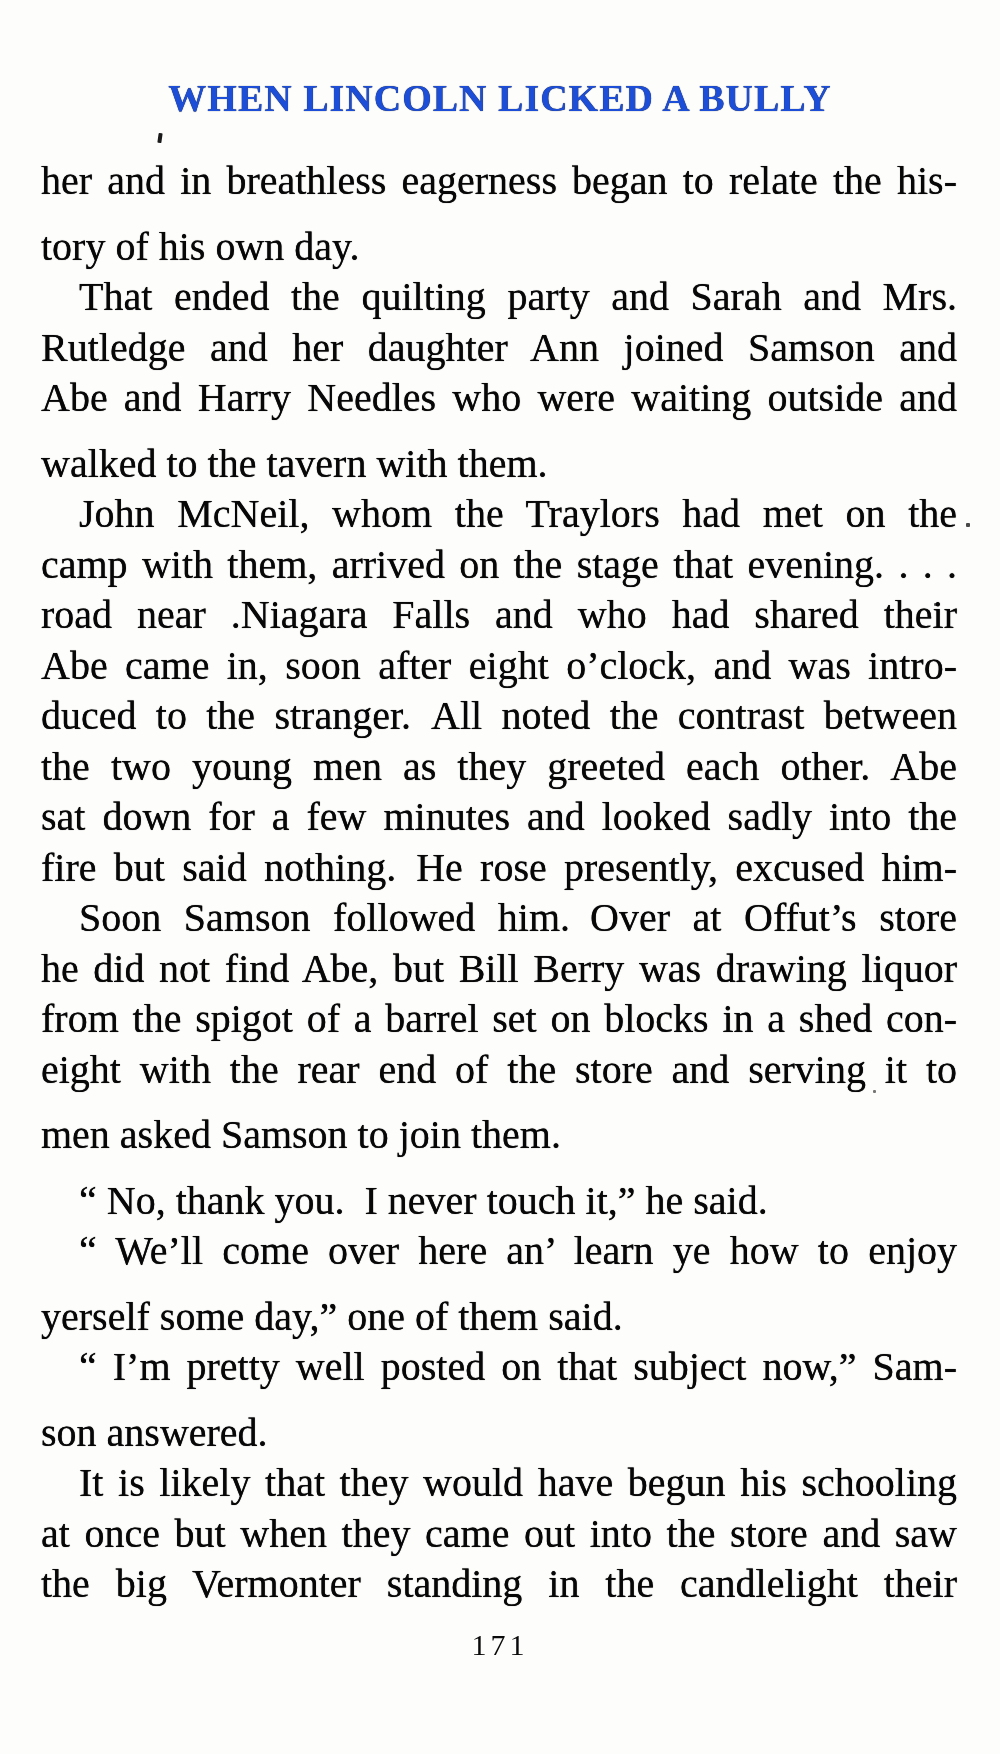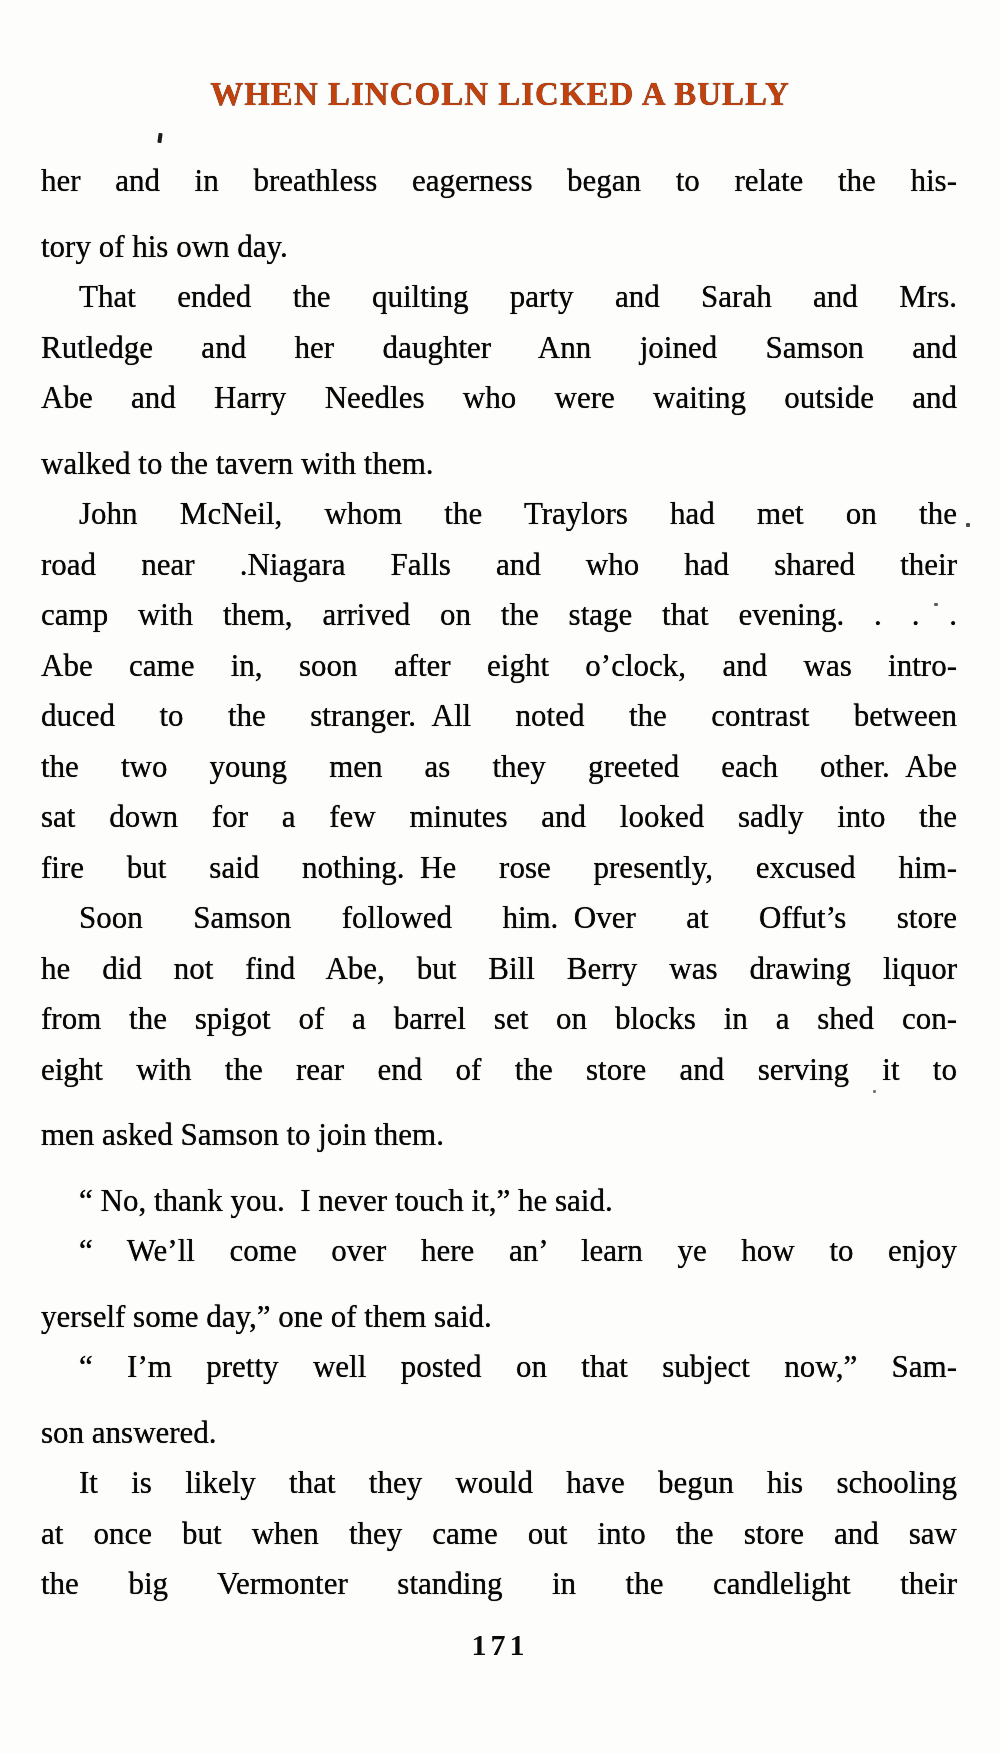--- a/index.html
+++ b/index.html
@@ -15,33 +15,33 @@
     overflow: hidden;
     font-family: "Liberation Serif", "DejaVu Serif", serif;
     color: #070707;
   }
   .page-heading {
     position: absolute;
     top: 76px;
     left: 0;
     width: 1000px;
     text-align: center;
-    font-size: 33px;
+    font-size: 38px;
     font-weight: bold;
     letter-spacing: 1px;
     white-space: nowrap;
-    color: #c2410c;
+    color: #1d4ed8;
     text-shadow: 0 0 0.8px #000;
   }
   .body-text {
     position: absolute;
     top: 156px;
     left: 41px;
     width: 916px;
-    font-size: 31px;
+    font-size: 40px;
     line-height: 50.5px;
     text-shadow: 0 0 0.7px #111;
   }
   .line {
     text-align: justify;
     text-align-last: justify;
     text-justify: inter-word;
     white-space: normal;
   }
   .line.end {
@@ -52,21 +52,21 @@
     padding-left: 38px;
   }
   .page-number {
     position: absolute;
     top: 1628px;
     left: 0;
     width: 1000px;
     text-align: center;
     font-size: 30px;
     letter-spacing: 4px;
-    font-weight: bold;
+    font-weight: normal;
     color: #0a0a0a;
   }
   
   .speck {
     position: absolute;
     background: #1a1a1a;
     border-radius: 1px;
   }
   .speck.a { left: 158px; top: 133px; width: 4px; height: 10px; transform: rotate(8deg); }
   .speck.b { left: 966px; top: 523px; width: 4px; height: 4px; opacity: .8; }
@@ -86,22 +86,22 @@
   <div class="speck d"></div>
 
   <div class="body-text">
     <div class="line">her and in breathless eagerness began to relate the his-</div>
     <div class="line end">tory of his own day.</div>
     <div class="line indent">That ended the quilting party and Sarah and Mrs.</div>
     <div class="line">Rutledge and her daughter Ann joined Samson and</div>
     <div class="line">Abe and Harry Needles who were waiting outside and</div>
     <div class="line end">walked to the tavern with them.</div>
     <div class="line indent">John McNeil, whom the Traylors had met on the</div>
+    <div class="line">camp with them, arrived on the stage that evening. . . .</div>
     <div class="line">road near .Niagara Falls and who had shared their</div>
-    <div class="line">camp with them, arrived on the stage that evening. . . .</div>
     <div class="line">Abe came in, soon after eight o’clock, and was intro-</div>
     <div class="line">duced to the stranger. All noted the contrast between</div>
     <div class="line">the two young men as they greeted each other. Abe</div>
     <div class="line">sat down for a few minutes and looked sadly into the</div>
     <div class="line">fire but said nothing. He rose presently, excused him-</div>
     <div class="line indent">Soon Samson followed him. Over at Offut’s store</div>
     <div class="line">he did not find Abe, but Bill Berry was drawing liquor</div>
     <div class="line">from the spigot of a barrel set on blocks in a shed con-</div>
     <div class="line">eight with the rear end of the store and serving it to</div>
     <div class="line end">men asked Samson to join them.</div>

